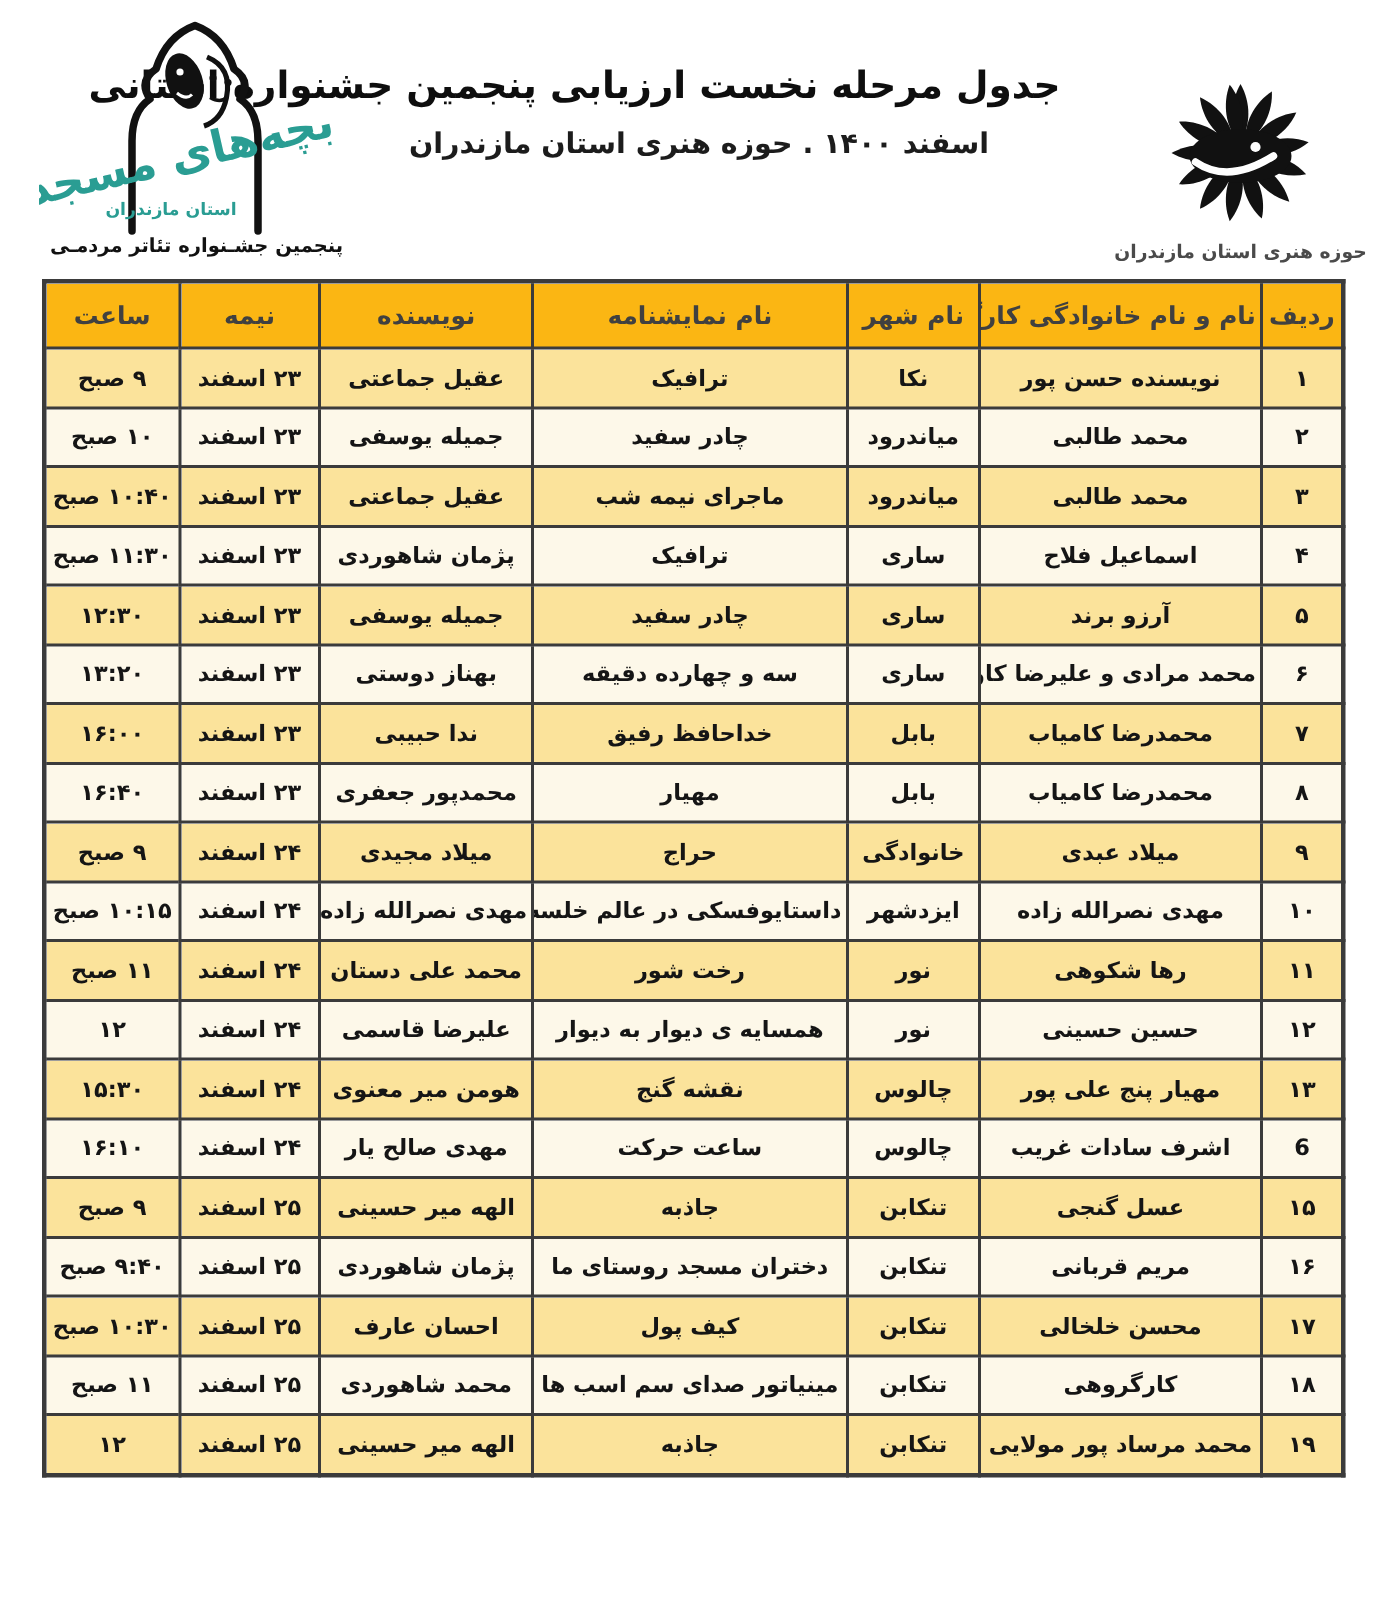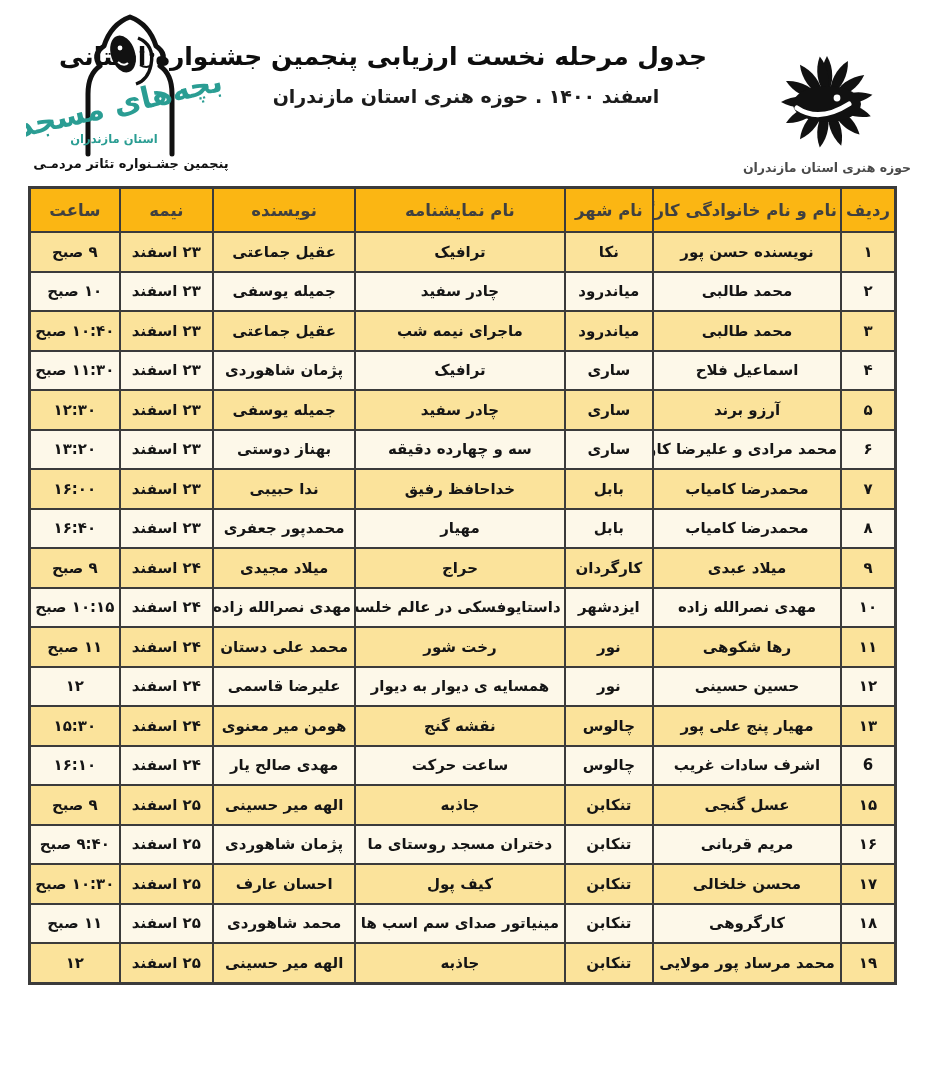--- a/index.html
+++ b/index.html
@@ -189,21 +189,21 @@
         <td>محمدرضا کامیاب</td>
         <td>بابل</td>
         <td>مهیار</td>
         <td>محمدپور جعفری</td>
         <td>۲۳ اسفند</td>
         <td>۱۶:۴۰</td>
       </tr>
       <tr>
         <td>۹</td>
         <td>میلاد عبدی</td>
-        <td>کارگردان</td>
+        <td>خانوادگی</td>
         <td>حراج</td>
         <td>میلاد مجیدی</td>
         <td>۲۴ اسفند</td>
         <td>۹ صبح</td>
       </tr>
       <tr>
         <td>۱۰</td>
         <td>مهدی نصرالله زاده</td>
         <td>ایزدشهر</td>
         <td>داستایوفسکی در عالم خلسه</td>

